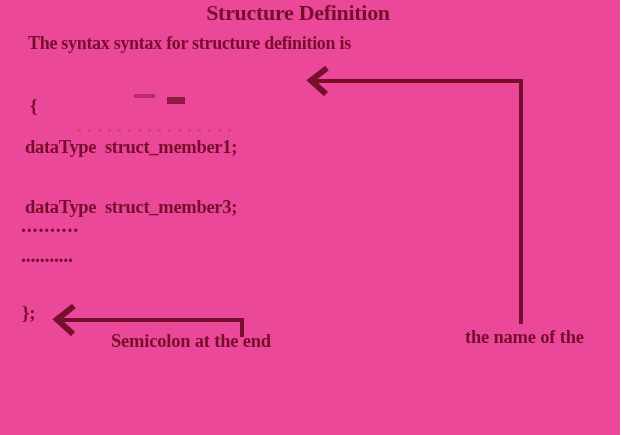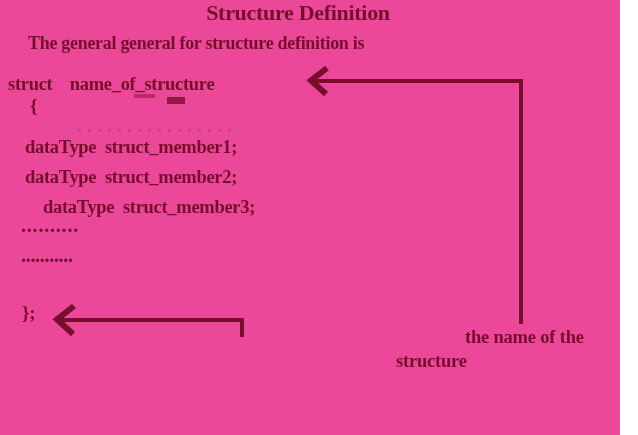--- a/index.html
+++ b/index.html
@@ -23,21 +23,21 @@
   .subtitle {
     left: 28px; top: 33px;
     font-size: 18px;
     letter-spacing: -0.3px;
   }
   .code-line { font-size: 18.5px; letter-spacing: -0.3px; }
   .decl   { left: 8px;  top: 74px;  }
   .obrace { left: 30px; top: 95px;  font-size: 19px; }
   .m1     { left: 25px; top: 137px; text-align: center; }
   .m2     { left: 25px; top: 167px; }
-  .m3     { left: 25px; top: 197px; margin-left: 18px; }
+  .m3     { left: 25px; top: 197px; }
   .dots   { left: 21px; font-size: 20px; line-height: 22px; letter-spacing: 0.8px; }
   .dots1  { top: 214px; }
   .dots2  { top: 244px; letter-spacing: -0.3px; }
   .cbrace { left: 22px; top: 302px; font-size: 19px; }
   .semi-label { left: 111px; top: 331px; font-size: 18.5px; letter-spacing: -0.2px; }
   .name-l1    { left: 465px; top: 327px; font-size: 18.5px; letter-spacing: -0.2px; }
   .name-l2    { left: 396px; top: 351px; font-size: 18.5px; letter-spacing: -0.2px; }
   .arrow-layer {
     position: absolute; left: 0; top: 0;
     width: 638px; height: 435px;
@@ -54,33 +54,31 @@
     opacity: 0.35;
   }
 </style>
 </head>
 <body>
 
 <div class="canvas">
 
   <div class="abs title">Structure Definition</div>
 
-  <div class="abs subtitle">The general general for structure definition is</div>
+  <div class="abs subtitle">The syntax syntax for structure definition is</div>
 
-  <div class="abs code-line decl">struct    name_of_structure</div>
   <div class="abs code-line obrace">{</div>
   <div class="abs code-line m1">dataType  struct_member1;</div>
-  <div class="abs code-line m2">dataType  struct_member2;</div>
   <div class="abs code-line m3">dataType  struct_member3;</div>
   <div class="abs dots dots1">..........</div>
   <div class="abs dots dots2">...........</div>
   <div class="abs code-line cbrace">};</div>
 
+  <div class="abs semi-label">Semicolon at the end</div>
   <div class="abs name-l1">the name of the</div>
-  <div class="abs name-l2">structure</div>
 
   <div class="artifact artifact-dash"></div>
   <div class="artifact artifact-blob"></div>
   <div class="artifact-dots abs" style="white-space:normal;"></div>
 
   <svg class="arrow-layer" viewBox="0 0 638 435" xmlns="http://www.w3.org/2000/svg">
 
     <g stroke="#770E2C" fill="none">
       <path d="M 315 81 H 521 V 324" stroke-width="4"></path>
       <path d="M 327 68 L 311 80.5 L 326 94" stroke-width="6"></path>

